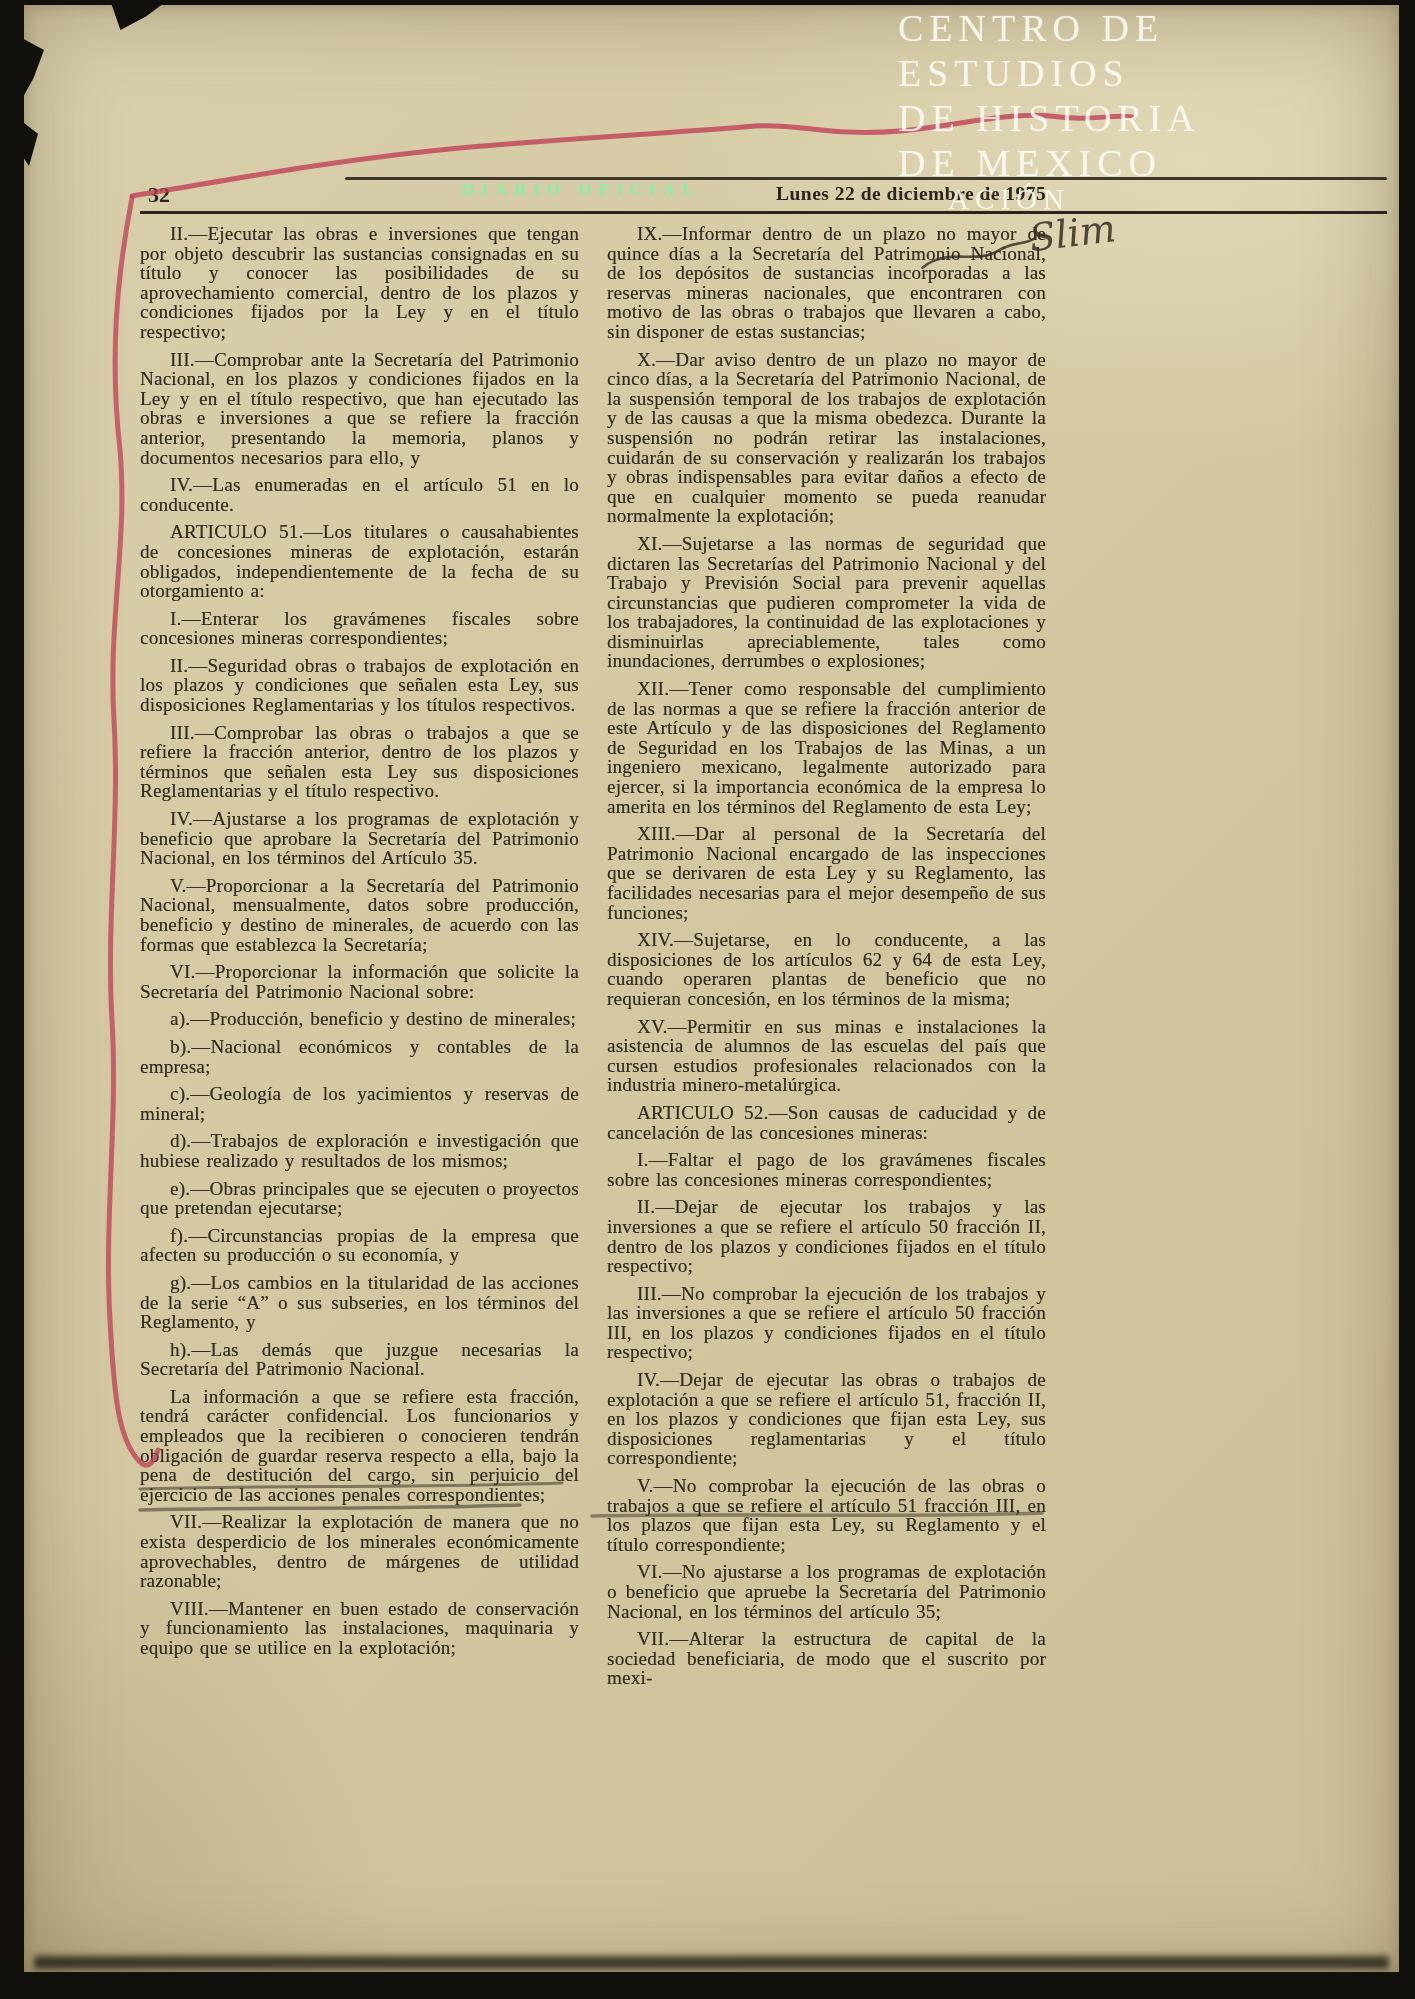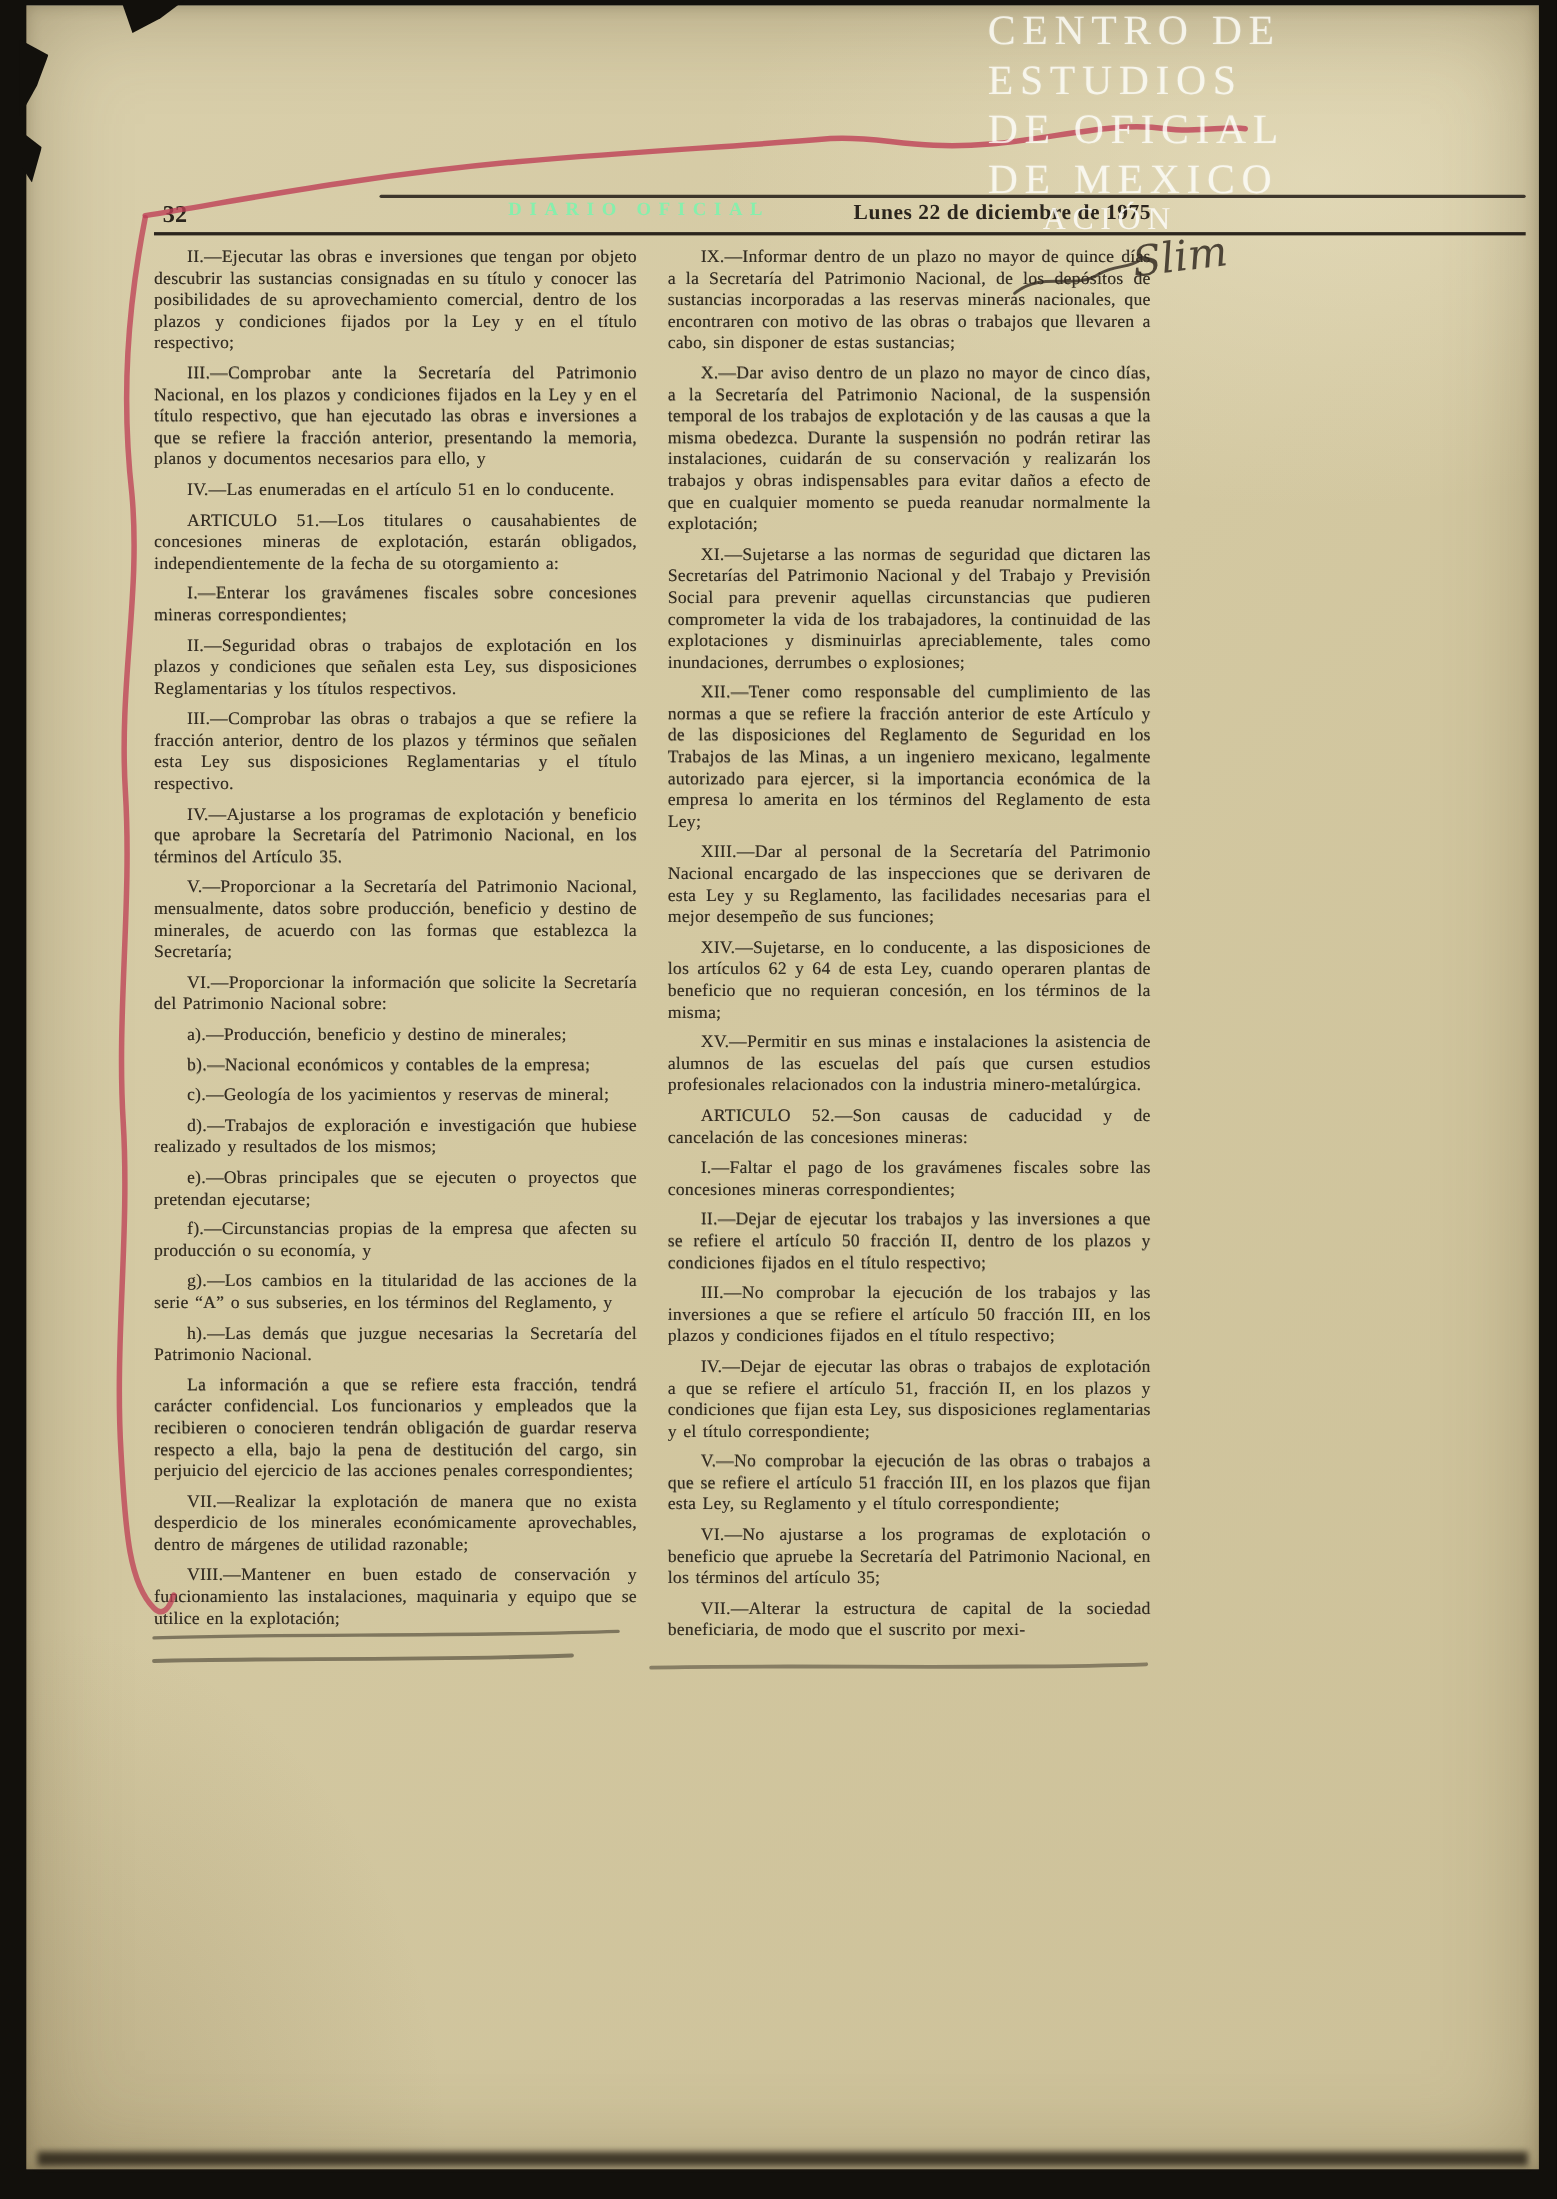--- a/index.html
+++ b/index.html
@@ -20,21 +20,21 @@
   .rule-top{position:absolute;left:345px;right:28px;top:177px;height:3px;background:#2c261e;
             border-radius:2px;opacity:.9;}
   .header{position:absolute;left:140px;right:28px;top:180px;height:31px;border-bottom:3px solid #2b251d;}
   .pagenum{position:absolute;left:8px;top:2px;font-size:22px;font-weight:bold;color:#2b251d;}
   .masthead{position:absolute;left:322px;top:0px;font-size:17px;font-weight:bold;letter-spacing:7px;
             color:#86efac;white-space:nowrap;}
   .issuedate{position:absolute;left:592px;top:3px;font-size:19.5px;font-weight:bold;letter-spacing:.5px;
             color:#2b251d;white-space:nowrap;margin-left:44px;}
 
   .columns{position:absolute;left:140px;top:224px;width:906px;display:flex;gap:28px;}
-  .col{width:439px;color:#332c22;font-size:16px;line-height:19.6px;text-align:justify;
+  .col{width:439px;color:#332c22;font-size:19px;line-height:19.6px;text-align:justify;
        letter-spacing:.25px;word-spacing:1.6px;
        text-shadow:.25px .25px 0 rgba(51,44,34,.55);}
   .col p{margin:0 0 8px 0;text-indent:30px;}
 
   
   .overlay{position:absolute;left:0;top:0;width:1415px;height:1999px;pointer-events:none;z-index:6;}
   .watermark{position:absolute;left:898px;top:6px;z-index:8;color:rgba(253,252,248,.8);
              font-size:38px;line-height:45px;letter-spacing:6px;font-weight:400;white-space:nowrap;
              text-shadow:0 0 2px rgba(255,255,255,.25);}
   .wm-partial{position:absolute;left:948px;top:183px;z-index:8;color:rgba(253,252,248,.85);
@@ -118,21 +118,21 @@
       <path stroke="rgba(44,37,28,.5)" stroke-width="3" d="M140,1489 C 250,1485 420,1488 562,1483"></path>
       <path stroke="rgba(44,37,28,.5)" stroke-width="3.5" d="M140,1510 C 240,1507 380,1510 520,1505"></path>
       <path stroke="rgba(44,37,28,.45)" stroke-width="3.5" d="M592,1516 C 720,1513 900,1518 1042,1513"></path>
     </g>
   </svg>
 
   <div class="watermark">
 
   <div class="wm-line">CENTRO DE</div>
       <div class="wm-line">ESTUDIOS</div>
-      <div class="wm-line">DE OFICIAL</div>
+      <div class="wm-line">DE HISTORIA</div>
       <div class="wm-line">DE MEXICO</div>
     </div>
   <div class="wm-partial">ACIÓN</div>
 
   <div class="signature">
     <svg width="120" height="44" viewBox="0 0 120 44">
       <path d="M2,34 C 30,16 55,38 80,26 C 95,19 108,24 118,18" fill="none" stroke="rgba(52,44,34,.8)" stroke-width="2.6" stroke-linecap="round"></path>
     </svg><span>Slim</span>
   </div>
 

